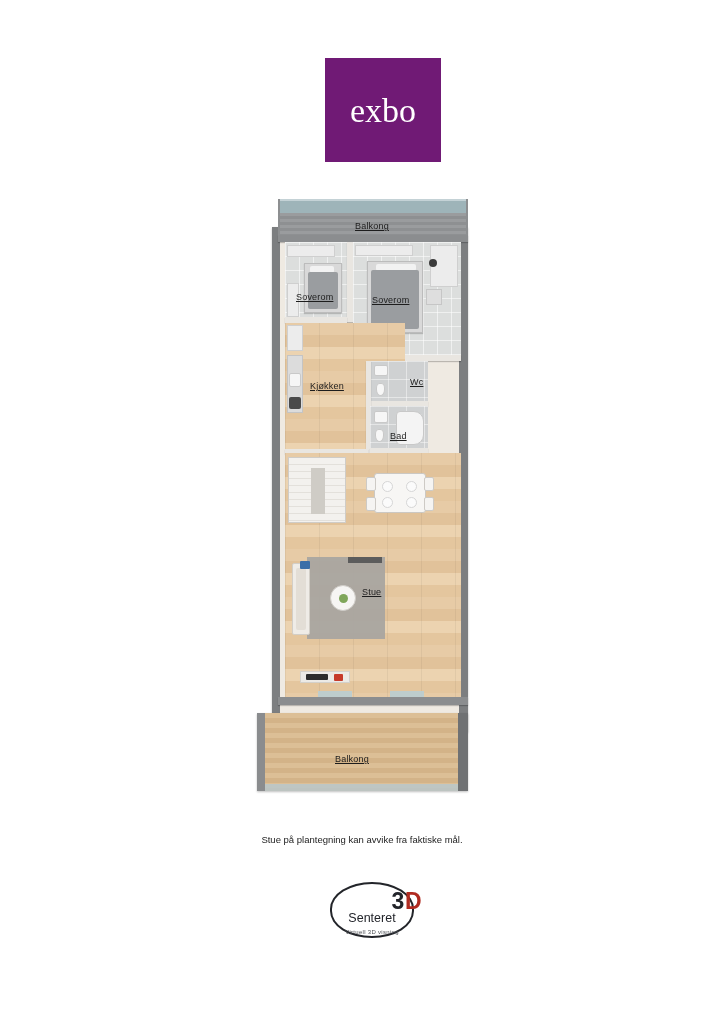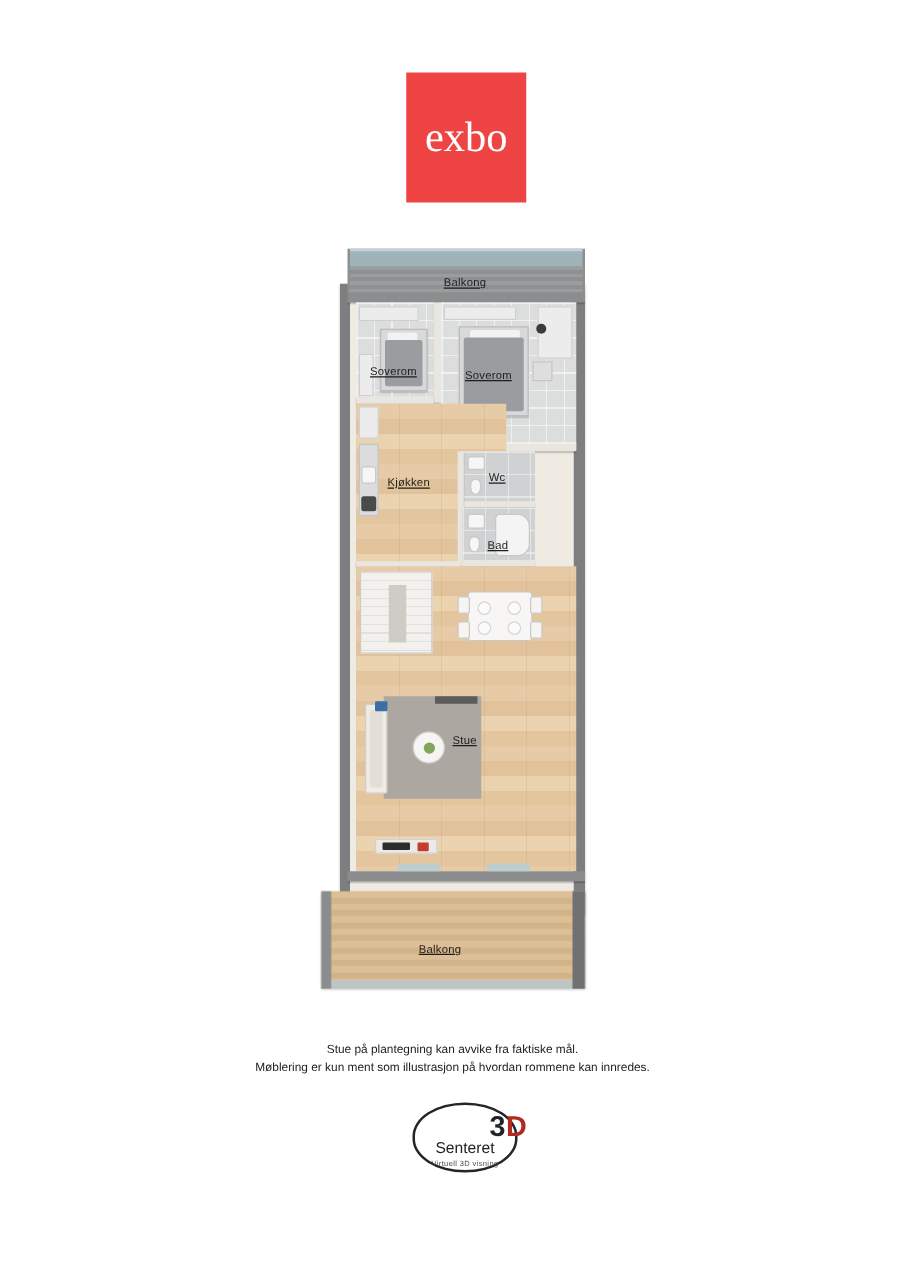--- a/index.html
+++ b/index.html
@@ -13,23 +13,23 @@
     position: relative;
     font-family: "Liberation Sans", sans-serif;
     overflow: hidden;
   }
 
   
   .logo-block {
     position: absolute;
     left: 325px;
     top: 58px;
-    width: 96px;
+    width: 116px;
     height: 104px;
-    background: #ef4444;
+    background: #701a75;
     display: flex;
     align-items: center;
     justify-content: center;
   }
   .logo-text {
     font-family: "Liberation Serif", serif;
     font-size: 34px;
     color: #ffffff;
     letter-spacing: 0px;
     line-height: 1;
@@ -355,21 +355,21 @@
   <div class="room wood" style="left:55px; top:138px; width:120px; height:130px;"></div>
   <div class="f counter" style="left:57px; top:170px; width:16px; height:58px;"></div>
   <div class="f sink" style="left:59px; top:188px; width:12px; height:14px;"></div>
   <div class="f" style="left:59px; top:212px; width:12px; height:12px; background:#4a4a4a; border-radius:2px;"></div>
   <div class="f cab" style="left:57px; top:140px; width:16px; height:26px;"></div>
   <div class="label" style="left:80px; top:196px;">Kjøkken</div>
 
   <div class="room tile-grey" style="left:140px; top:176px; width:58px; height:42px;"></div>
   <div class="f sink" style="left:144px; top:180px; width:14px; height:11px;"></div>
   <div class="f wc-bowl" style="left:146px; top:198px;"></div>
-  <div class="label" style="left:161px; top:192px;">Wc</div>
+  <div class="label" style="left:180px; top:192px;">Wc</div>
 
   <div class="wall" style="left:140px; top:216px; width:58px; height:5px;"></div>
   <div class="wall" style="left:136px; top:176px; width:5px; height:92px;"></div>
 
   <div class="room tile-grey" style="left:140px; top:221px; width:58px; height:44px;"></div>
   <div class="f sink" style="left:144px; top:226px; width:14px; height:12px;"></div>
   <div class="f wc-bowl" style="left:145px; top:244px;"></div>
   <div class="f tub" style="left:166px; top:226px; width:28px; height:34px;"></div>
   <div class="label" style="left:160px; top:246px;">Bad</div>
 
@@ -413,21 +413,20 @@
   <div class="balcony-bottom">
     <div class="edge-left"></div>
     <div class="edge-right"></div>
     <div class="rail-b"></div>
   </div>
   <div class="label" style="left:105px; top:569px;">Balkong</div>
 </div>
 
 <div class="disclaimer">
   <div>Stue på plantegning kan avvike fra faktiske mål.</div>
-  <div>Møblering er kun ment som illustrasjon på hvordan rommene kan innredes.</div>
 </div>
 
 <div class="badge">
   <div class="badge-ring"></div>
   <div class="badge-3d">
     <span>3</span><span class="d">D</span>
   </div>
   <div class="badge-senteret">Senteret</div>
   <div class="badge-sub">Virtuell 3D visning</div>
 </div>

